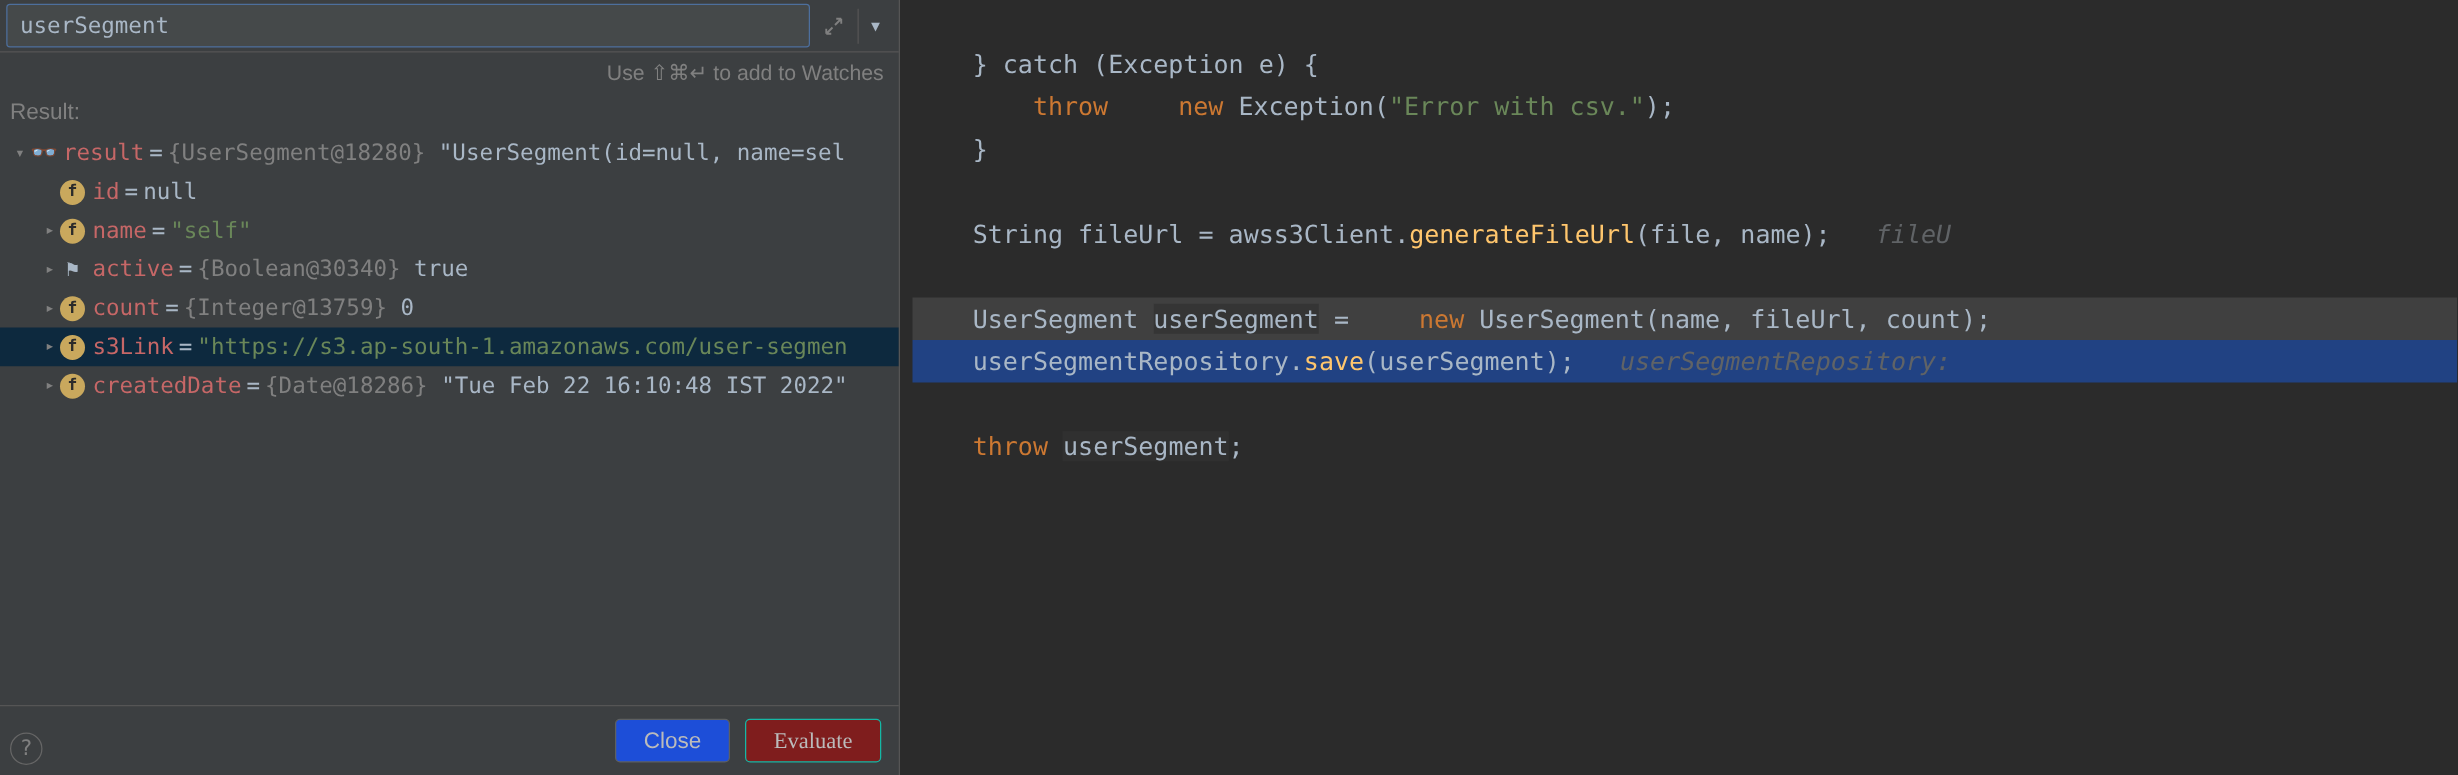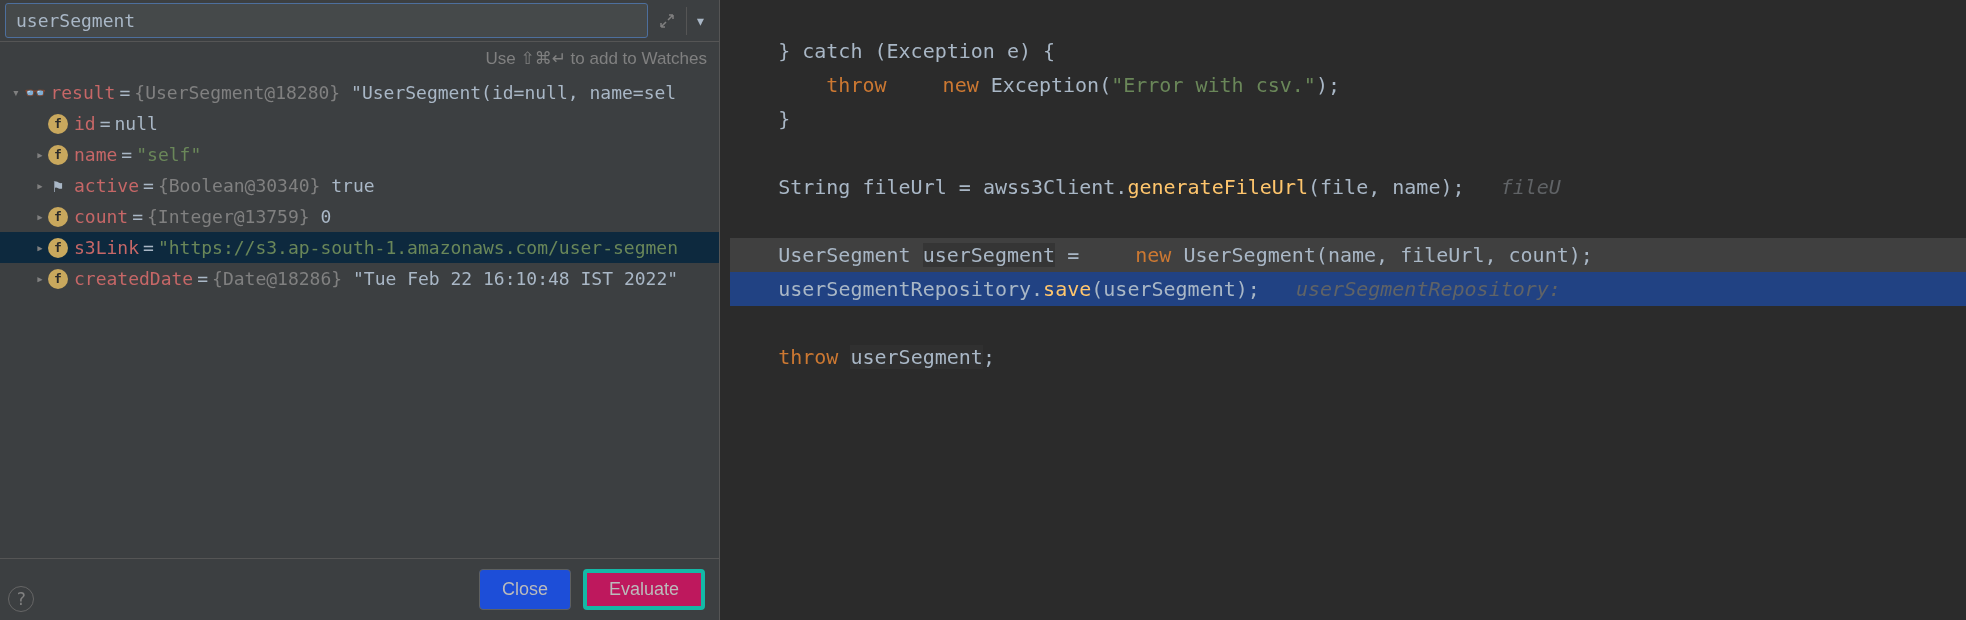--- a/index.html
+++ b/index.html
@@ -151,23 +151,24 @@
       padding: 6px 22px;
       font-size: 18px;
       font-family: -apple-system, "Segoe UI", sans-serif;
       border-radius: 4px;
       cursor: pointer;
       border: 1px solid #5e6060;
       background: #1d4ed8;
       color: #bbb;
     }
     .btn-primary {
-      background: #be185d;
-      border: 4px solid #14b8a6;
+      background: #7f1d1d;
+      border: 1px solid #14b8a6;
       color: #bbb;
+      font-family: Liberation Serif, serif;
     }
     .right-panel {
       flex: 1;
       background: #2b2b2b;
       padding: 0;
       overflow: hidden;
     }
     .code {
       font-family: "Menlo", "Consolas", monospace;
       font-size: 20px;
@@ -193,20 +194,21 @@
   <div class="expr-row">
     <input class="expr-input" value="userSegment" style="">
     <div class="expr-expand">
       <svg width="16" height="16" viewBox="0 0 16 16">
           <path d="M2 14 L7 9 M2 14 L2 10 M2 14 L6 14 M14 2 L9 7 M14 2 L14 6 M14 2 L10 2" stroke="#808080" stroke-width="1.5" fill="none"></path>
         </svg>
     </div>
     <div class="expr-dropdown">▾</div>
   </div>
   <div class="hint-row">Use ⇧⌘↵ to add to Watches</div>
+  <div class="result-label">Result:</div>
   <div class="tree">
 
     <div class="tree-row">
       <span class="arrow">▾</span>
       <span class="badge-glasses">👓</span>
       <span class="var-name">result</span>
       <span class="eq">=</span>
       <span class="val-grey">{UserSegment@18280}</span>
       <span class="val-white">&nbsp;</span>
       <span class="val-white">"UserSegment(id=null, name=sel</span>

